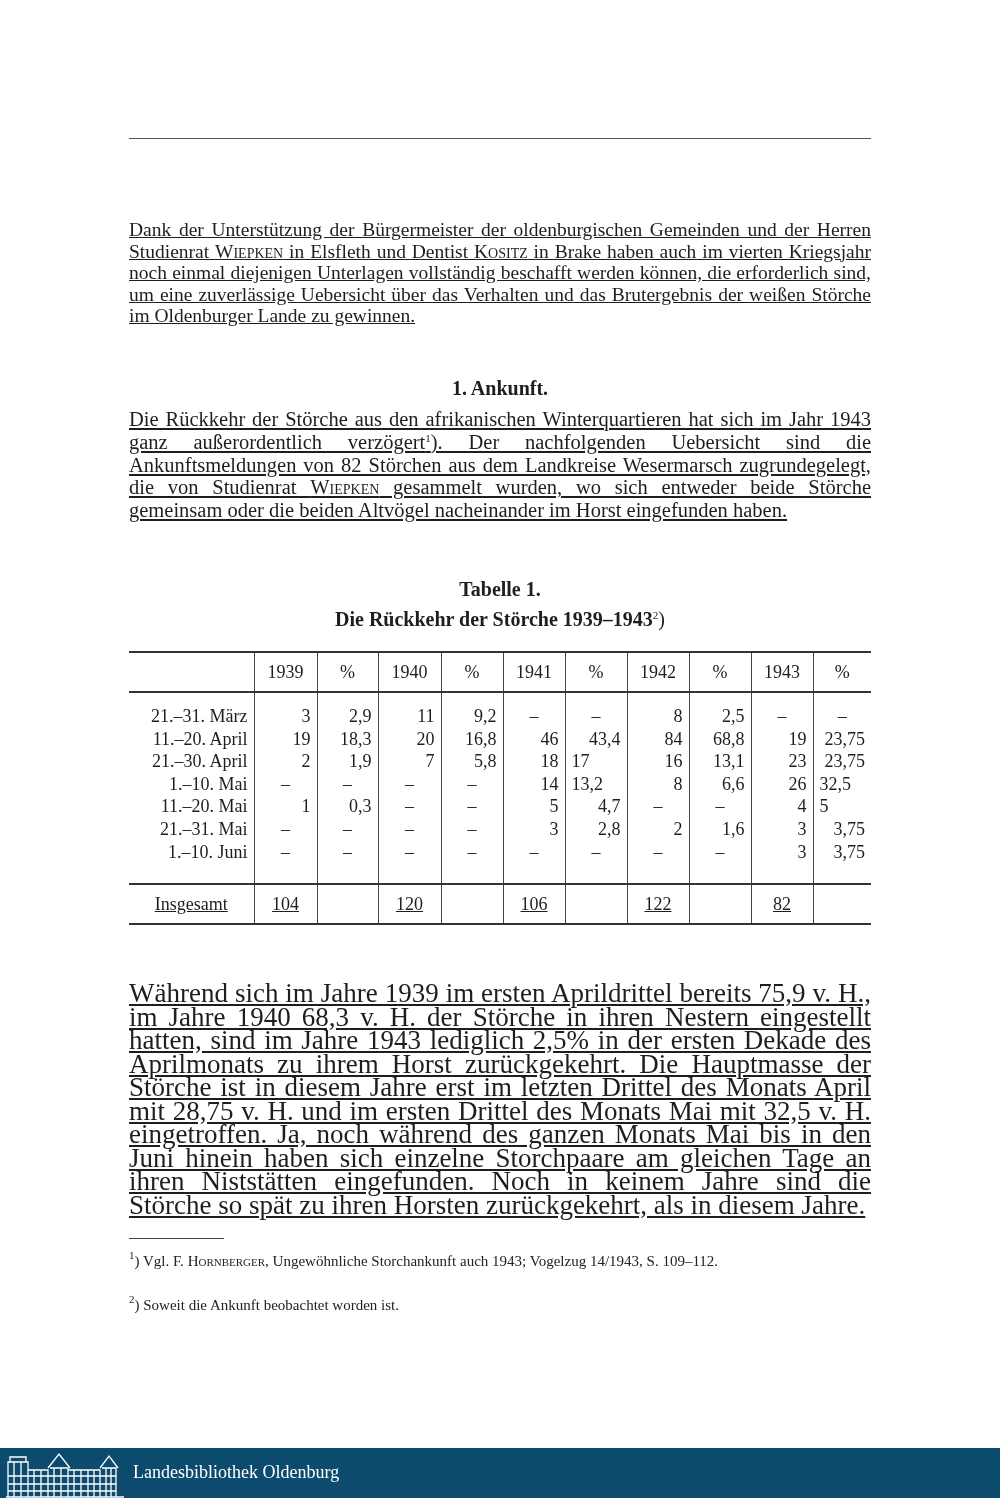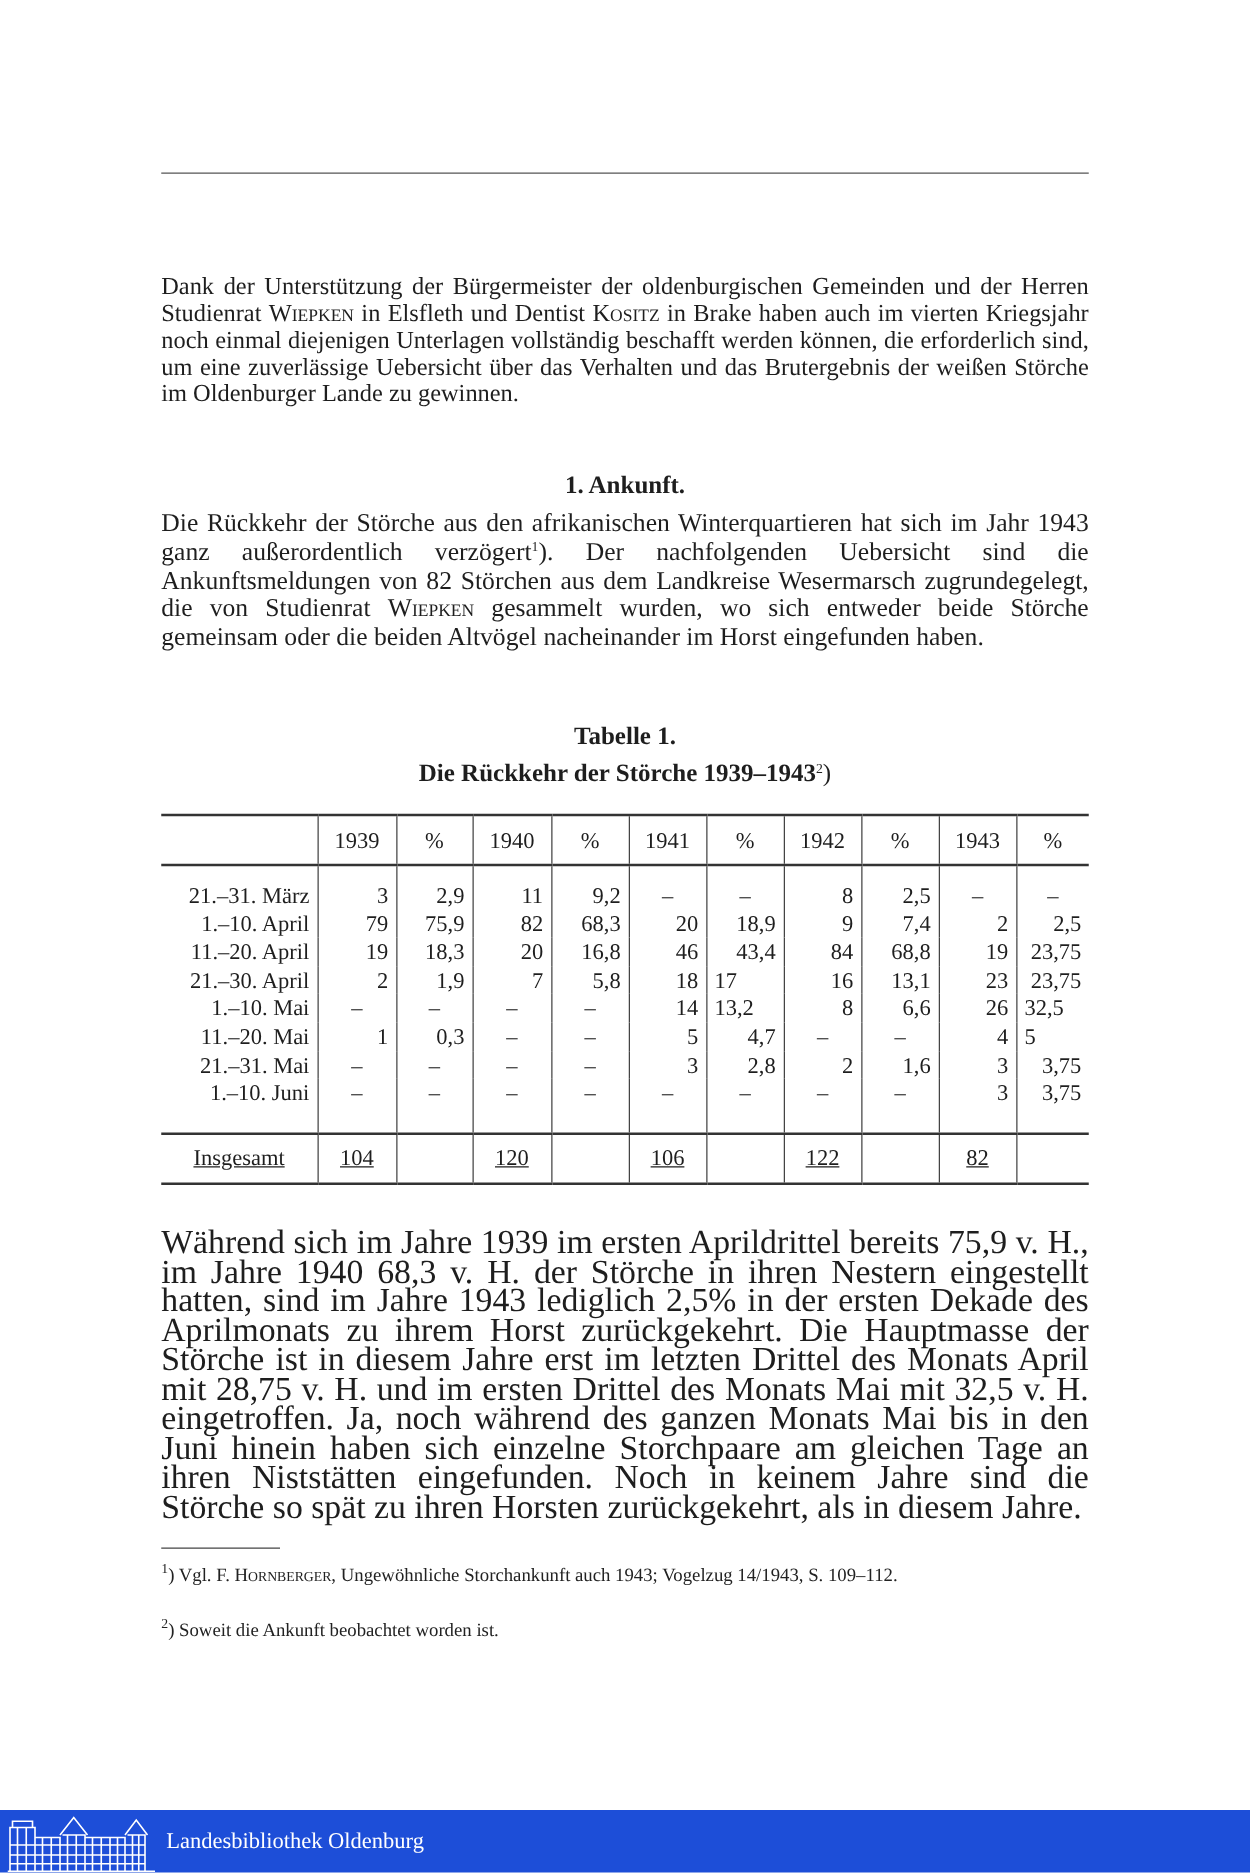--- a/index.html
+++ b/index.html
@@ -14,20 +14,21 @@
     font-size: 19px; color: #222;
   }
   .running-head .pageno { position: absolute; left: 0; top: 2px; }
   .running-head .title { position: absolute; left: 152px; top: 2px; }
   .head-rule { position: absolute; left: 129px; top: 138px; width: 742px; height: 1px; background: #555; }
 
   .para {
     position: absolute; left: 129px; width: 742px;
     font-size: 20.5px; line-height: 22.5px; text-align: justify; text-align-last: left;
     color: #1e1e1e;
+    text-decoration: underline;
   }
   .para.p1 { top: 219px; font-size: 19.5px; line-height: 21.6px; }
   .para.p2 { top: 408px; font-size: 20.5px; line-height: 22.8px; }
   .para.p3 { top: 982px; font-size: 27px; line-height: 23.5px; }
   .sc { font-variant: small-caps; }
   sup { font-size: 11px; vertical-align: 7px; line-height: 0; }
 
   .heading {
     position: absolute; left: 129px; width: 742px; text-align: center;
     font-weight: bold; font-size: 20px;
@@ -62,21 +63,21 @@
   table.data tfoot td:first-child { border-left: none; }
   table.data td.dash { text-align: center; }
 
   .fn-rule { position: absolute; left: 129px; top: 1238px; width: 95px; height: 1px; background: #444; }
   .footnote { position: absolute; left: 129px; font-size: 15px; color: #222; }
   .fn1 { top: 1253px; }
   .fn2 { top: 1297px; }
 
   .footer-bar {
     position: absolute; left: 0; top: 1448px; width: 1000px; height: 50px;
-    background: #1d4ed8;
+    background: #0c4a6e;
   }
   .footer-logo { position: absolute; left: 6px; top: 0; width: 118px; height: 50px; }
   .footer-text {
     position: absolute; left: 133px; top: 14px; font-size: 18px; color: #ffffff;
   }
 </style>
 </head>
 <body>
 
 <div class="page">
@@ -127,33 +128,20 @@
         <td>3</td>
         <td>2,9</td>
         <td>11</td>
         <td>9,2</td>
         <td class="dash">–</td>
         <td class="dash">–</td>
         <td>8</td>
         <td>2,5</td>
         <td class="dash">–</td>
         <td class="dash">–</td>
-      </tr>
-      <tr>
-        <td>1.–10. April</td>
-        <td>79</td>
-        <td>75,9</td>
-        <td>82</td>
-        <td>68,3</td>
-        <td>20</td>
-        <td>18,9</td>
-        <td>9</td>
-        <td>7,4</td>
-        <td>2</td>
-        <td>2,5</td>
       </tr>
       <tr>
         <td>11.–20. April</td>
         <td>19</td>
         <td>18,3</td>
         <td>20</td>
         <td>16,8</td>
         <td>46</td>
         <td>43,4</td>
         <td>84</td>

